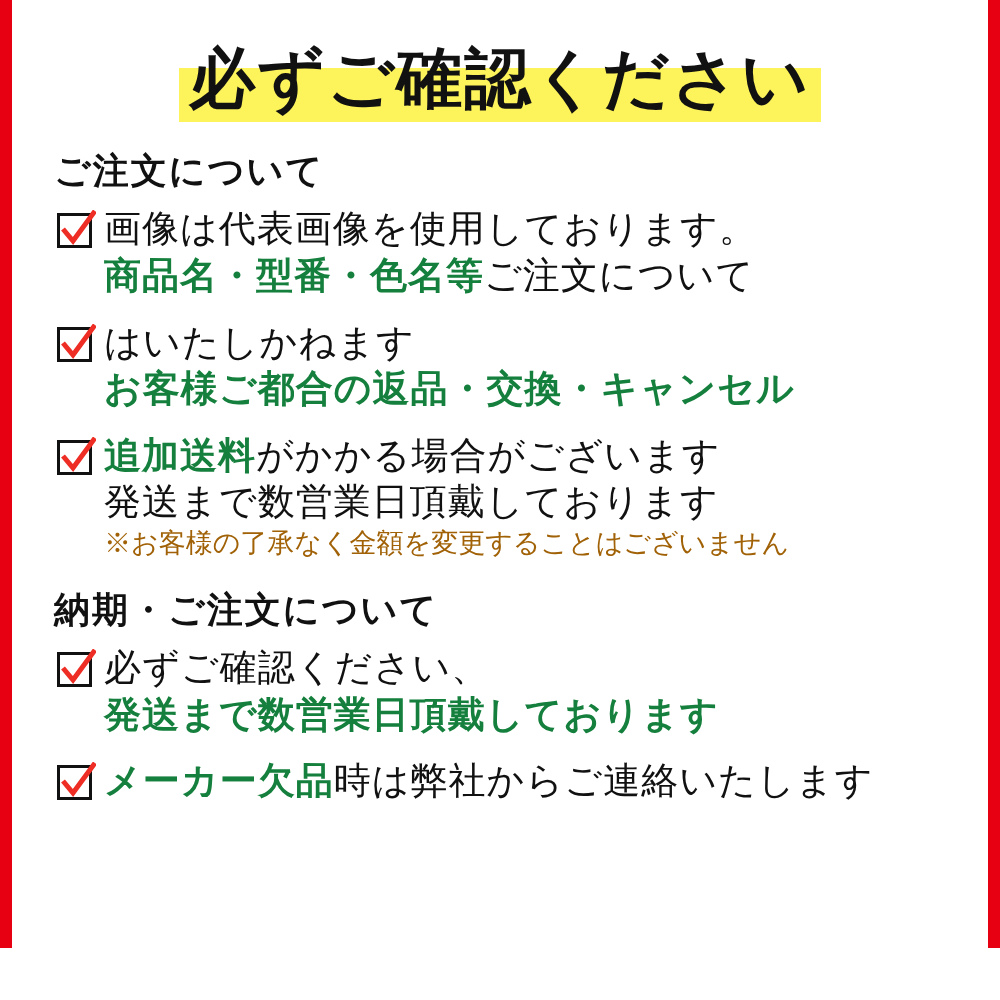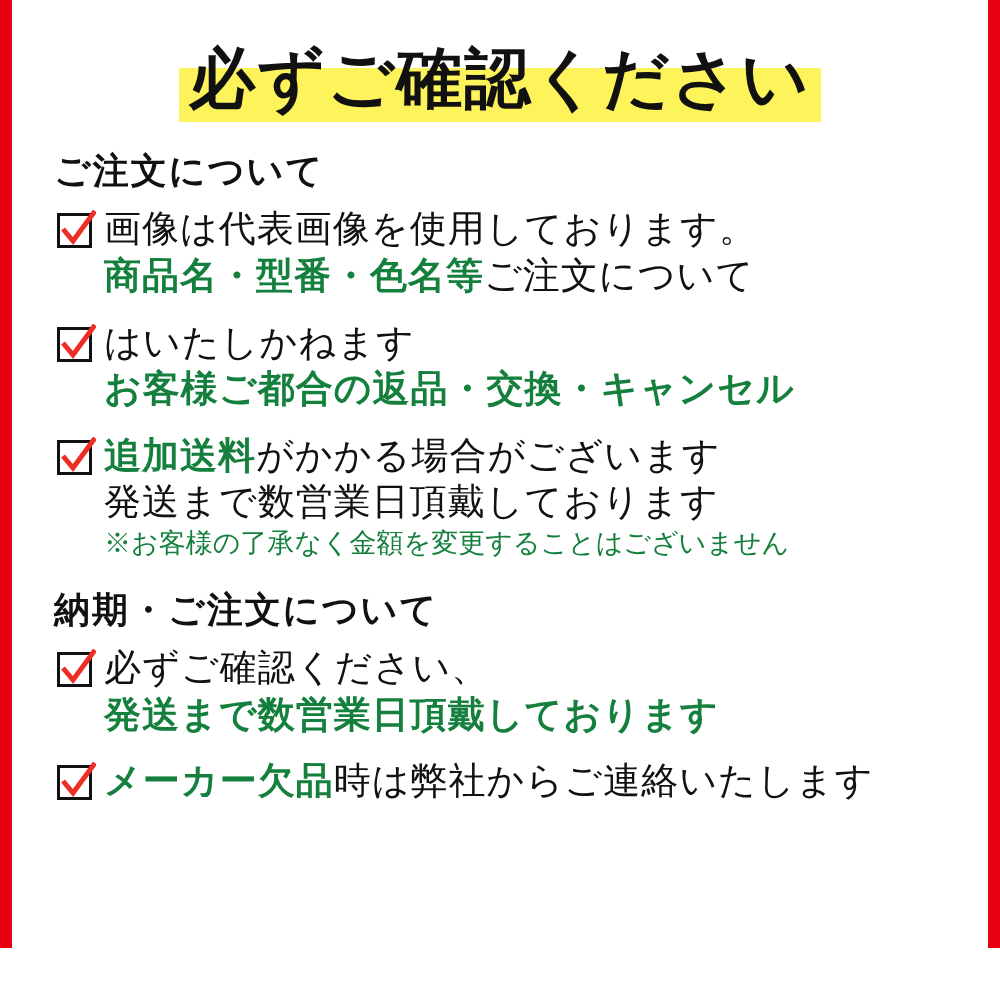--- a/index.html
+++ b/index.html
@@ -95,21 +95,21 @@
   }
   .line {
     font-size: 37px;
     line-height: 1.26;
     color: #111111;
     letter-spacing: 1px;
     white-space: nowrap;
   }
   .line.small {
     font-size: 27px;
-    color: #15803d;
+    color: #a16207;
     letter-spacing: 0px;
   }
   .red {
     color: #15803d;
     font-weight: bold;
   }
   .black {
     color: #111111;
   }
 </style>

